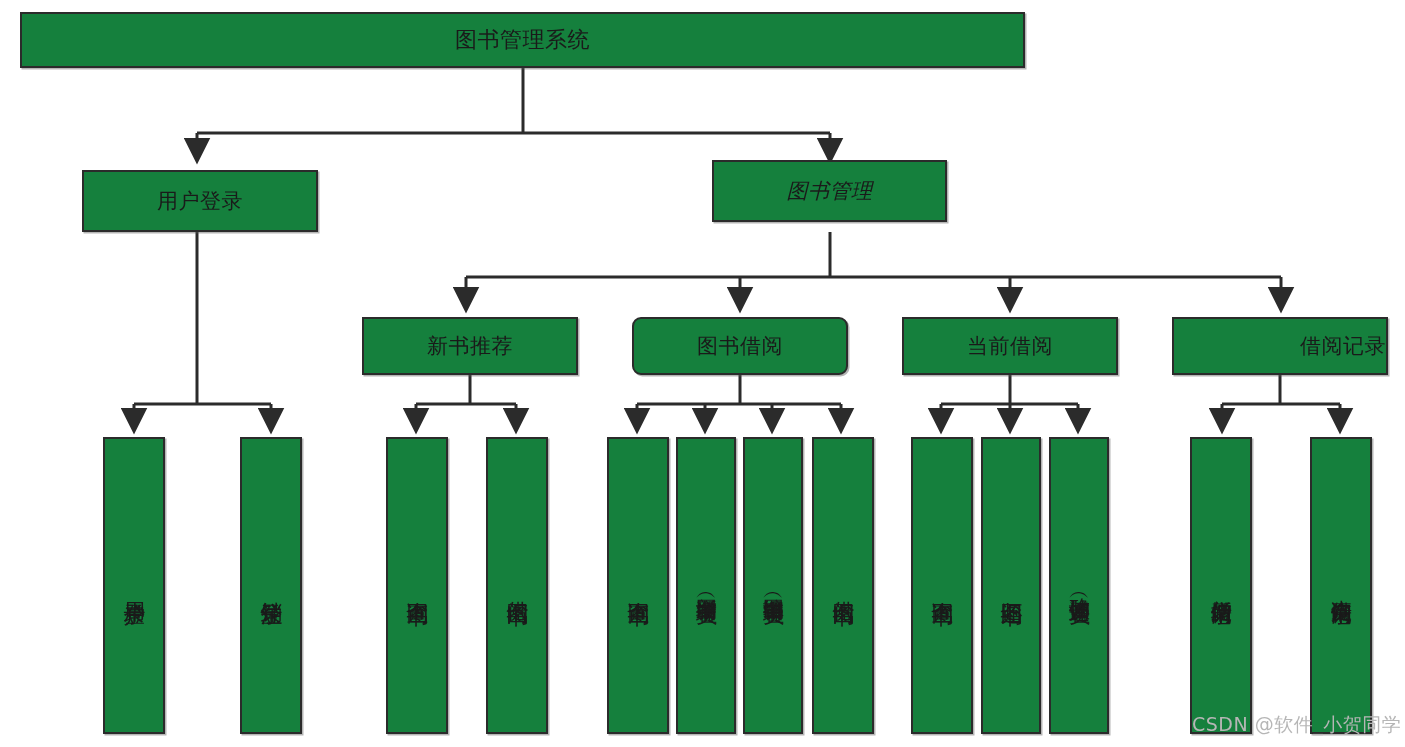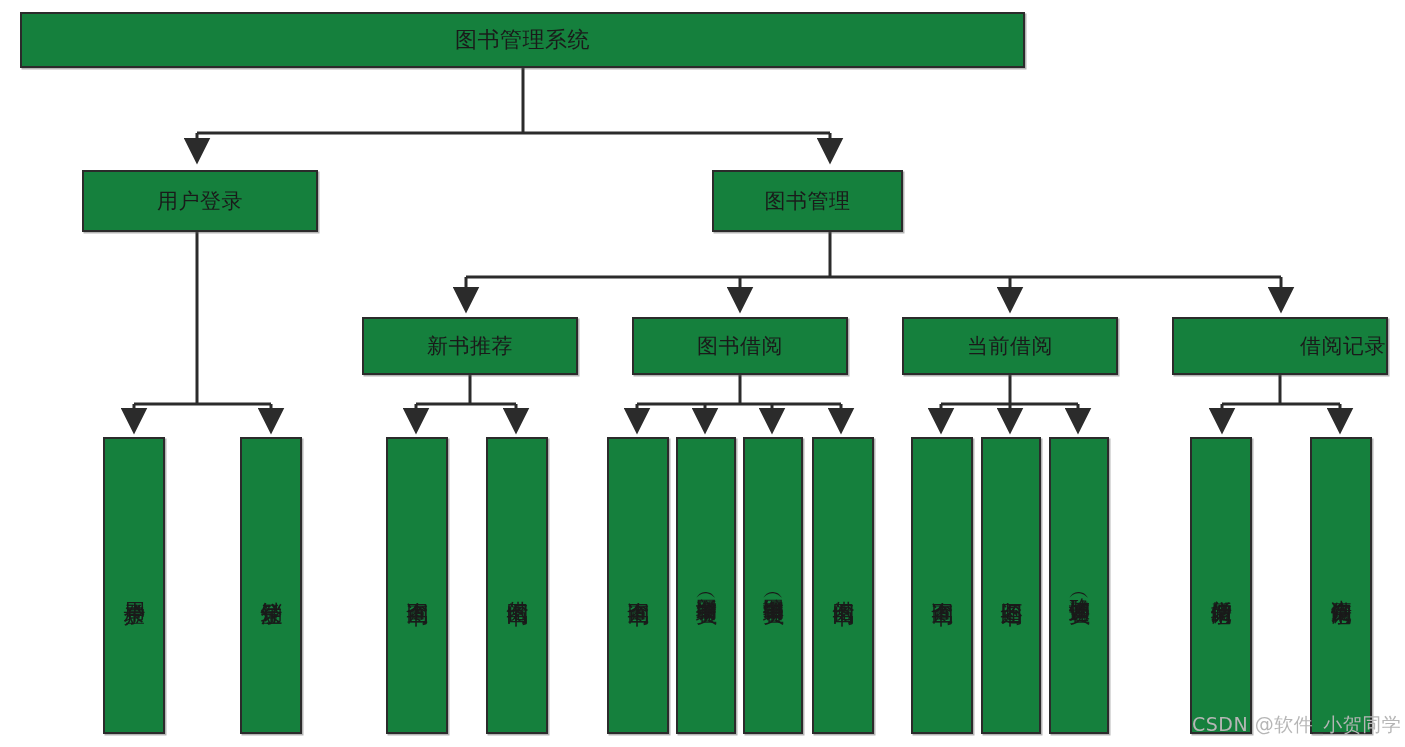--- a/index.html
+++ b/index.html
@@ -130,28 +130,28 @@
     </g>
   </svg>
 
   <div class="node h root" style="left:20px; top:12px; width:1005px; height:56px;">
     <span class="label">图书管理系统</span>
   </div>
 
   <div class="node h" style="left:82px; top:170px; width:236px; height:62px;">
     <span class="label">用户登录</span>
   </div>
-  <div class="node h" style="left:712px; top:170px; width:191px; height:62px;">
+  <div class="node h" style="left:712px; top:160px; width:235px; height:62px;font-style:italic;">
     <span class="label">图书管理</span>
   </div>
 
   <div class="node h" style="left:362px; top:317px; width:216px; height:58px;">
     <span class="label">新书推荐</span>
   </div>
-  <div class="node h" style="left:632px; top:317px; width:216px; height:58px;">
+  <div class="node h" style="left:632px; top:317px; width:216px; height:58px;border-radius:9px;">
     <span class="label">图书借阅</span>
   </div>
   <div class="node h" style="left:902px; top:317px; width:216px; height:58px;">
     <span class="label">当前借阅</span>
   </div>
   <div class="node h" style="left:1172px; top:317px; width:216px; height:58px;justify-content:flex-end;">
     <span class="label">借阅记录</span>
   </div>
 
   <div class="node v" style="left:103px; top:437px; width:62px; height:297px;">

